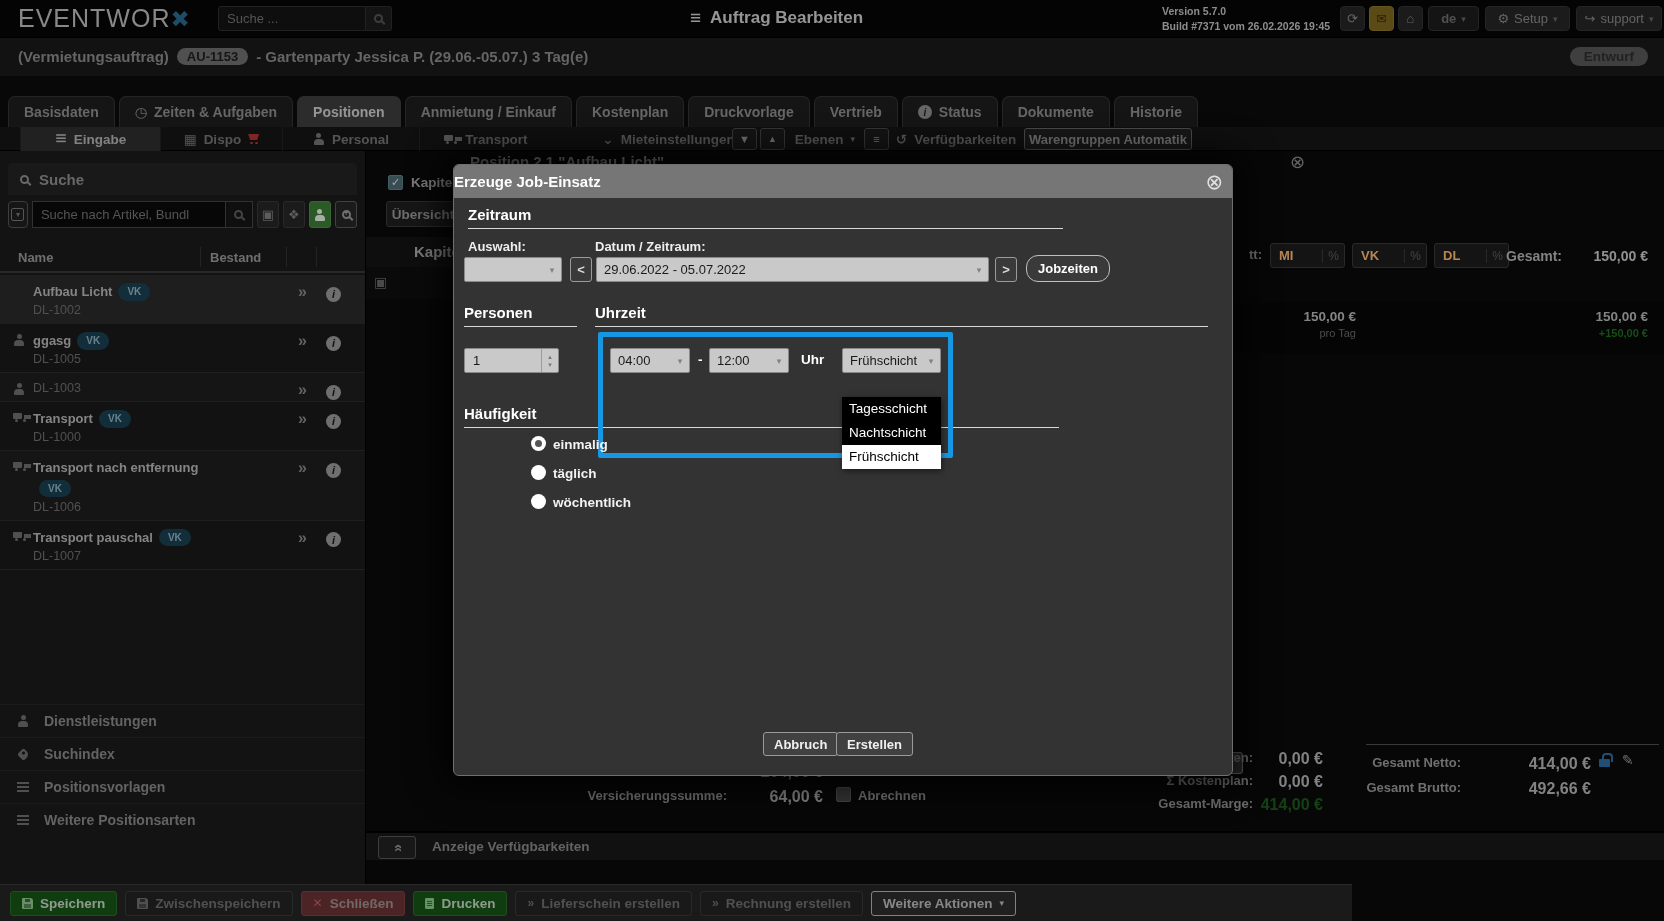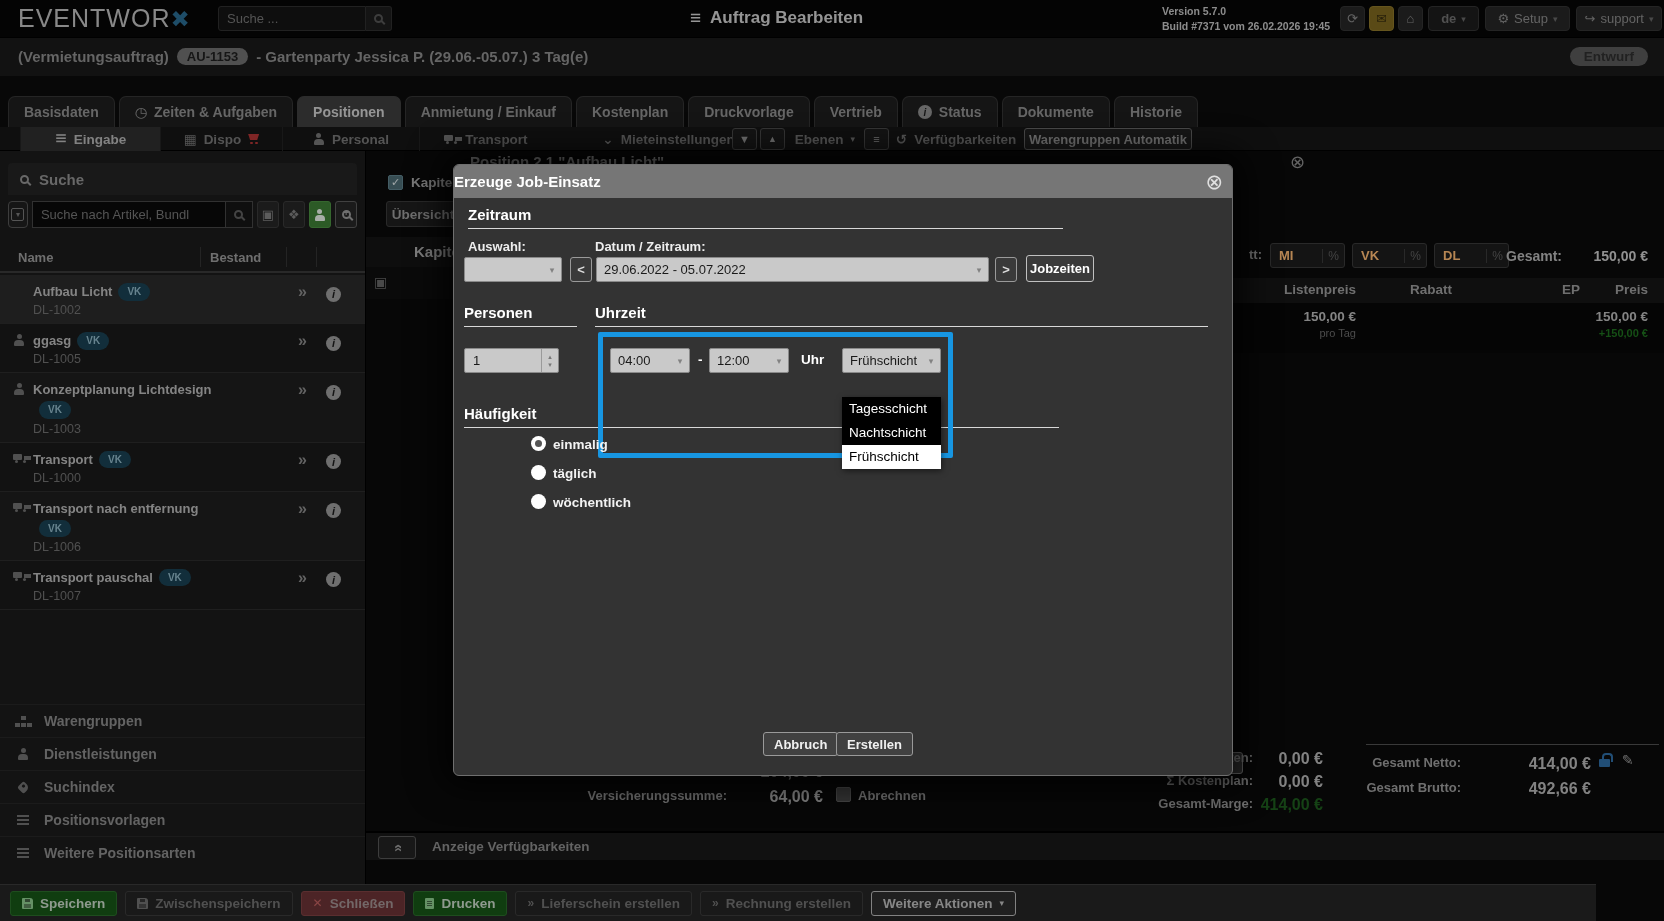--- a/index.html
+++ b/index.html
@@ -107,21 +107,21 @@
   .partial-btn { position:absolute; left:795px; top:601px; width:82px; height:22px; background:#3a3a3a; border:1px solid #8a8a8a; border-radius:3px; }
   .mat-chk { position:absolute; width:15px; height:15px; background:#4a4a4a; border:1px solid #606060; border-radius:2px; }
   .anz-row { position:absolute; left:0; top:680px; width:1298px; height:29px; background:#181818; border-top:2px solid #000; }
   .anz-btn { position:absolute; left:12px; top:3px; width:38px; height:23px; background:#222; border:1px solid #555; border-radius:3px; color:#9a9a9a; display:flex; align-items:center; justify-content:center; }
   .anz-btn .rot { transform:rotate(-90deg); font-size:14px; font-weight:bold; }
   .anz-row .t { position:absolute; left:66px; top:6px; color:#8a8a8a; font-size:13.5px; font-weight:bold; }
   .lockblue { display:inline-block; position:relative; width:11px; height:8px; background:#2e6da4; border-radius:1px; margin-top:6px; }
   .lockblue:before { content:''; position:absolute; left:3px; top:-6px; width:7px; height:7px; border:2px solid #2e6da4; border-bottom:none; border-radius:4px 4px 0 0; }
 
   
-  .actionbar { position:absolute; left:0; top:884px; width:1596px; height:37px; background:#242424; border-top:1px solid #3a3a3a; display:flex; align-items:center; gap:8px; padding:0 10px; }
+  .actionbar { position:absolute; left:0; top:884px; width:1352px; height:37px; background:#242424; border-top:1px solid #3a3a3a; display:flex; align-items:center; gap:8px; padding:0 10px; }
   .ab-btn { height:25px; border-radius:3px; display:flex; align-items:center; gap:7px; padding:0 11px; font-size:13.5px; font-weight:bold; background:#232323; border:1px solid #3a3a3a; color:#6f6f6f; }
   .ab-btn.green { background:#175517; border-color:#2a6b2a; color:#c6d6c6; }
   .ab-btn.red { background:#6a3335; border-color:#7d4042; color:#a09090; }
   .ab-btn.bord { background:#2d2d2d; border:1px solid #b5b5b5; color:#bcbcbc; }
   .ab-btn .gic { font-size:12px; } .ab-btn.green .gic { color:#8dc98d; } .ab-btn.red .gic { color:#c06060; }
 
   
   .i-search { display:inline-block; position:relative; width:9px; height:9px; border:2px solid currentColor; border-radius:50%; }
   .i-search:after { content:''; position:absolute; width:2px; height:5px; background:currentColor; transform:rotate(-45deg); right:-3px; bottom:-4px; }
   .i-search.plus:before { content:'+'; position:absolute; left:0px; top:-4px; font-size:9px; font-weight:bold; color:currentColor; }
@@ -151,21 +151,21 @@
   .m-title { position:absolute; left:0; top:0; right:0; height:33px; background:#767676; border-radius:5px 5px 0 0; display:flex; align-items:center; }
   .m-title .tt { color:#fff; font-size:15px; font-weight:bold; }
   .m-close { position:absolute; right:9px; top:5px; color:#e0e0e0; font-size:21px; }
   .sec { position:absolute; color:#fff; font-size:15px; font-weight:bold; }
   .mhr { position:absolute; height:1px; background:#d8d8d8; }
   .mlbl { position:absolute; color:#eee; font-size:13px; font-weight:bold; }
   .msel { position:absolute; height:25px; background:#c9c9c9; border:1px solid #8a8a8a; border-radius:2px; display:flex; align-items:center; }
   .msel .st { flex:1; padding-left:7px; color:#1a1a1a; font-size:13px; white-space:nowrap; overflow:hidden; }
   .msel .sc { width:18px; text-align:center; color:#828282; font-size:9px; }
   .nbtn { position:absolute; width:22px; height:25px; background:#3a3a3a; border:1px solid #9a9a9a; border-radius:3px; color:#ddd; font-size:13px; font-weight:bold; display:flex; align-items:center; justify-content:center; }
-  .jbtn { position:absolute; height:27px; background:#3a3a3a; border:1px solid #c0c0c0; border-radius:3px; color:#fff; font-size:13px; font-weight:bold; display:flex; align-items:center; justify-content:center; padding:0 3px; }
+  .jbtn { position:absolute; height:27px; background:#3a3a3a; border:1px solid #c0c0c0; border-radius:12px; color:#fff; font-size:13px; font-weight:bold; display:flex; align-items:center; justify-content:center; padding:0 11px; }
   .spinner { position:absolute; width:95px; height:25px; background:#c9c9c9; border:1px solid #8a8a8a; border-radius:2px; display:flex; }
   .spinner .st { flex:1; padding-left:8px; color:#1a1a1a; font-size:13px; line-height:23px; }
   .spinner .sp { width:17px; border-left:1px solid #9a9a9a; display:flex; flex-direction:column; align-items:center; justify-content:center; color:#777; font-size:7px; line-height:1.1; }
   .bluebox { position:absolute; left:144px; top:167px; width:355px; height:126px; border:5px solid #1796e2; border-radius:2px; }
   .mtxt { position:absolute; color:#fff; font-size:13.5px; font-weight:bold; }
   .popup { position:absolute; left:388px; top:232px; width:99px; z-index:20; box-shadow:1px 2px 6px rgba(0,0,0,.5); }
   .popt { height:24px; line-height:24px; padding-left:7px; font-size:13.5px; background:#000; color:#fff; }
   .popt.hov { background:#fff; color:#000; }
   .radio { position:absolute; width:15px; height:15px; border-radius:50%; background:#fff; }
   .radio.on:after { content:''; position:absolute; left:4px; top:4px; width:7px; height:7px; border-radius:50%; background:#555; }
@@ -354,21 +354,20 @@
       </div>
       <div class="s-row a">
         <span class="ric i-person"></span>
         <div class="nm"><span>ggasg</span><span class="badge-vk">VK</span></div>
         <div class="cd">DL-1005</div>
         <span class="chev">»</span>
         <span class="inf"><span class="iinfo">i</span></span>
       </div>
       <div class="s-row b">
         <span class="ric i-person"></span>
-        <div class="nm"><span>Konzeptplanung Lichtdesign</span><span class="badge-vk">VK</span></div>
         <div class="cd">DL-1003</div>
         <span class="chev">»</span>
         <span class="inf"><span class="iinfo">i</span></span>
       </div>
       <div class="s-row a">
         <span class="ric i-truck"></span>
         <div class="nm"><span>Transport</span><span class="badge-vk">VK</span></div>
         <div class="cd">DL-1000</div>
         <span class="chev">»</span>
         <span class="inf"><span class="iinfo">i</span></span>
@@ -384,26 +383,20 @@
         <span class="ric i-truck"></span>
         <div class="nm"><span>Transport pauschal</span><span class="badge-vk">VK</span></div>
         <div class="cd">DL-1007</div>
         <span class="chev">»</span>
         <span class="inf"><span class="iinfo">i</span></span>
       </div>
     </div>
     <div class="s-menu">
       <div class="s-mitem">
           <span class="mic">
-            <span class="i-sitemap"></span>
-          </span>
-          <span>Warengruppen</span>
-        </div>
-      <div class="s-mitem">
-          <span class="mic">
             <span class="i-person"></span>
           </span>
           <span>Dienstleistungen</span>
         </div>
       <div class="s-mitem">
           <span class="mic">
             <span class="i-tag"></span>
           </span>
           <span>Suchindex</span>
         </div>
@@ -446,26 +439,20 @@
         <span class="t">VK</span>
         <span class="p">%</span>
       </div>
     <div class="pct-input" style="left:1068px;">
         <span class="t">DL</span>
         <span class="p">%</span>
       </div>
     <div class="ges-label">Gesamt:</div>
     <div class="ges-value">150,00 €</div>
 
-    <div class="ptable-h">
-      <span class="h1">Listenpreis</span>
-      <span class="h2">Rabatt</span>
-      <span class="h3">EP</span>
-      <span class="h4">Preis</span>
-    </div>
     <div class="ptable-r">
       <span class="v1">150,00 €</span>
       <span class="v1s">pro Tag</span>
       <span class="v4">150,00 €</span>
       <span class="v4s">+150,00 €</span>
     </div>
 
     <div class="partial-btn"></div>
     <div class="sum-label" style="left:697px;top:599px;">sten:</div>
     <div class="sum-value" style="left:887px;top:599px;">0,00 €</div>

